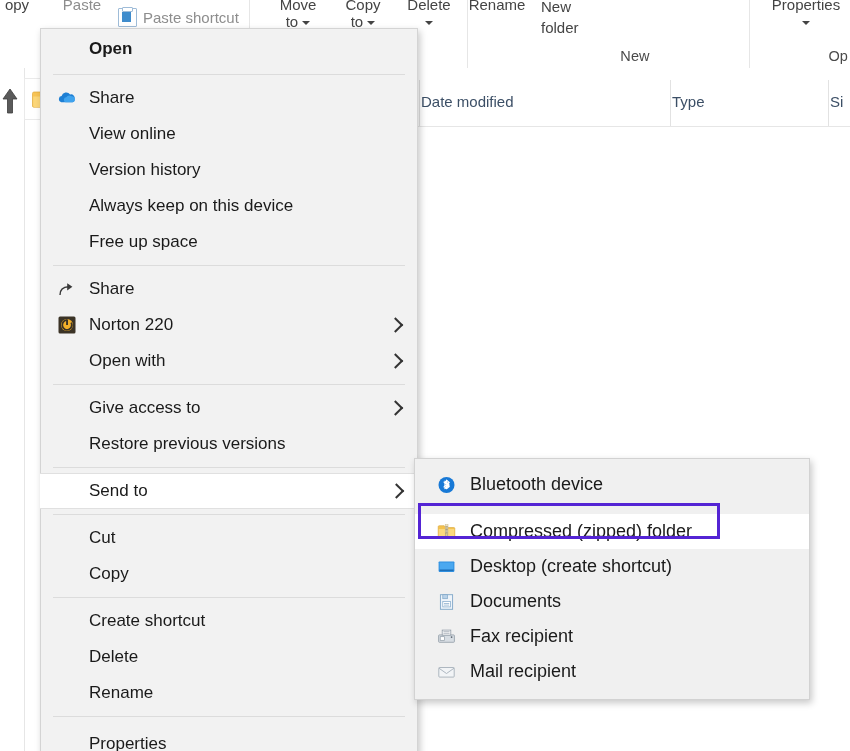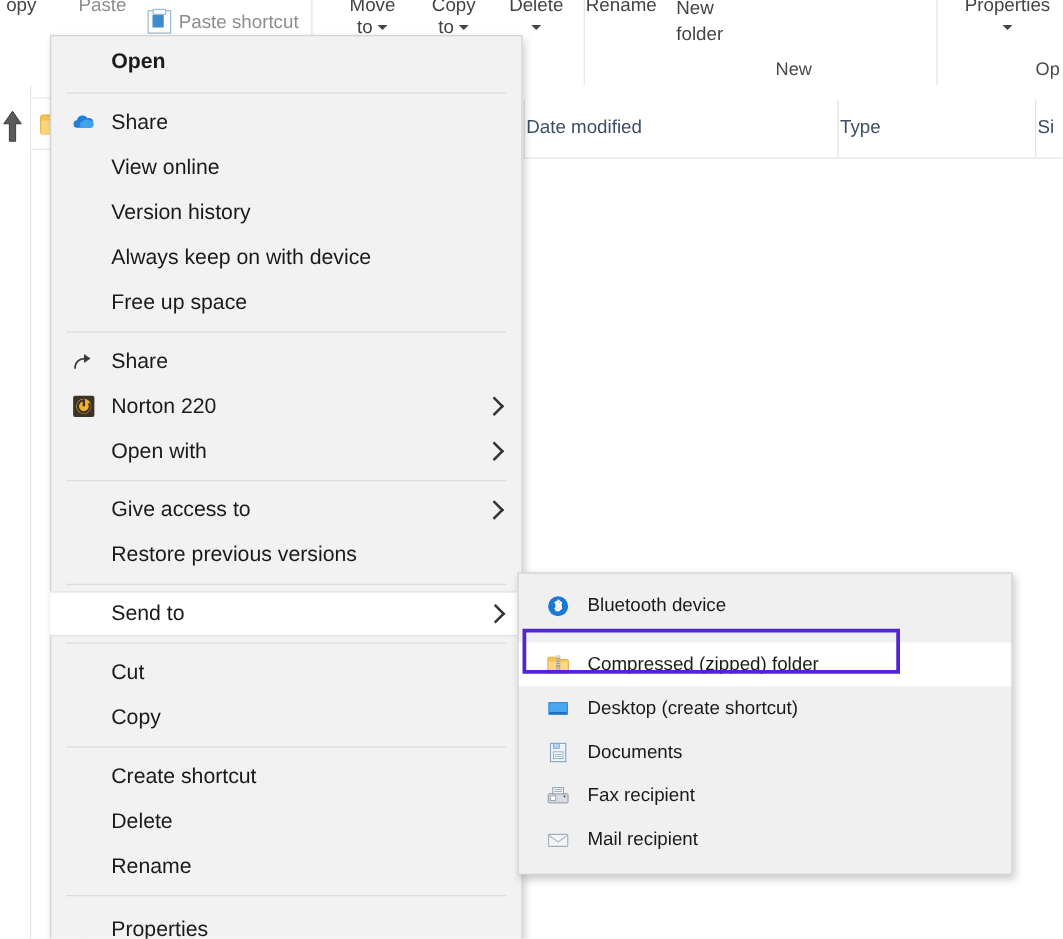--- a/index.html
+++ b/index.html
@@ -221,21 +221,21 @@
     box-shadow: 2px 3px 7px rgba(0,0,0,.22);
     box-sizing: border-box;
     padding: 8px 0 10px 0;
   }
   .smi {
     position: relative;
     display: flex;
     align-items: center;
     height: 35px;
     padding-left: 55px;
-    font-size: 15px;
+    font-size: 18px;
     color: #1a1a1a;
     white-space: nowrap;
     box-sizing: border-box;
   }
   .smi.selected {
     background: #ffffff;
     margin-top: 12px;
   }
   .smi .sico {
     position: absolute;
@@ -373,21 +373,21 @@
 
     <div class="mi">
       <span class="mlabel">View online</span>
     </div>
 
     <div class="mi">
       <span class="mlabel">Version history</span>
     </div>
 
     <div class="mi">
-      <span class="mlabel">Always keep on with device</span>
+      <span class="mlabel">Always keep on this device</span>
     </div>
 
     <div class="mi">
       <span class="mlabel">Free up space</span>
     </div>
 
     <div class="sep"></div>
 
     <div class="mi">
       <svg class="mico" viewBox="0 0 20 20">

